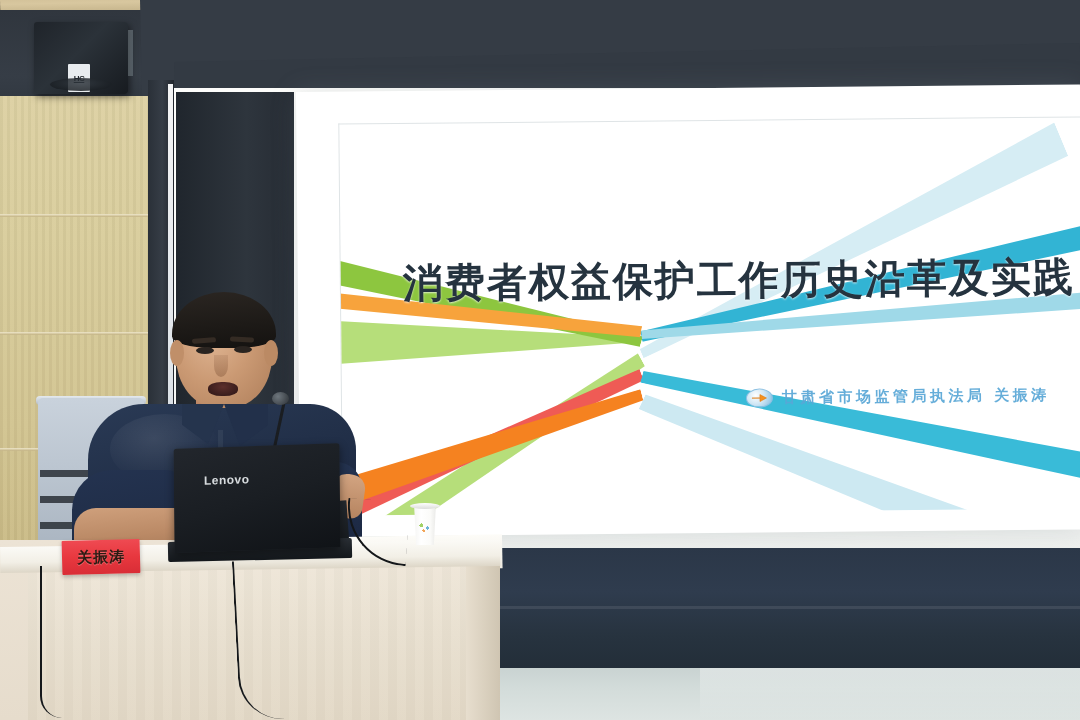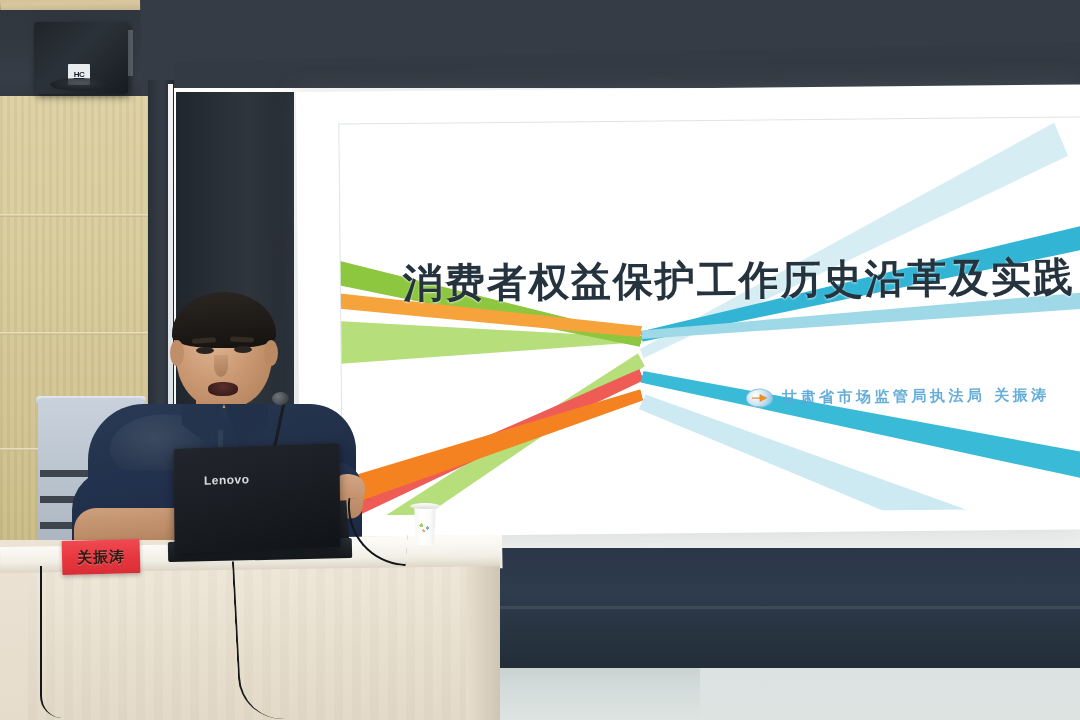--- a/index.html
+++ b/index.html
@@ -116,21 +116,21 @@
   }
 
   
   .spk {
     position:absolute; left:34px; top:22px; width:94px; height:72px;
     background:linear-gradient(135deg,#1f242a 0%, #2b3239 45%, #171b20 100%);
     border-radius:3px;
     box-shadow:2px 3px 7px rgba(0,0,0,.5);
   }
   .spk-badge {
-    position:absolute; left:34px; top:42px; width:22px; height:21px;
+    position:absolute; left:34px; top:42px; width:22px; height:28px;
     background:#e8ecef; border-radius:1px;
     display:flex; align-items:center; justify-content:center;
     font-size:8px; font-weight:700; color:#1b2026;
     font-family:"Liberation Sans", sans-serif;
     letter-spacing:-.5px;
     text-decoration:underline;
   }
   .spk-cone {
     position:absolute; left:16px; top:56px; width:62px; height:13px;
     border-radius:50%;

